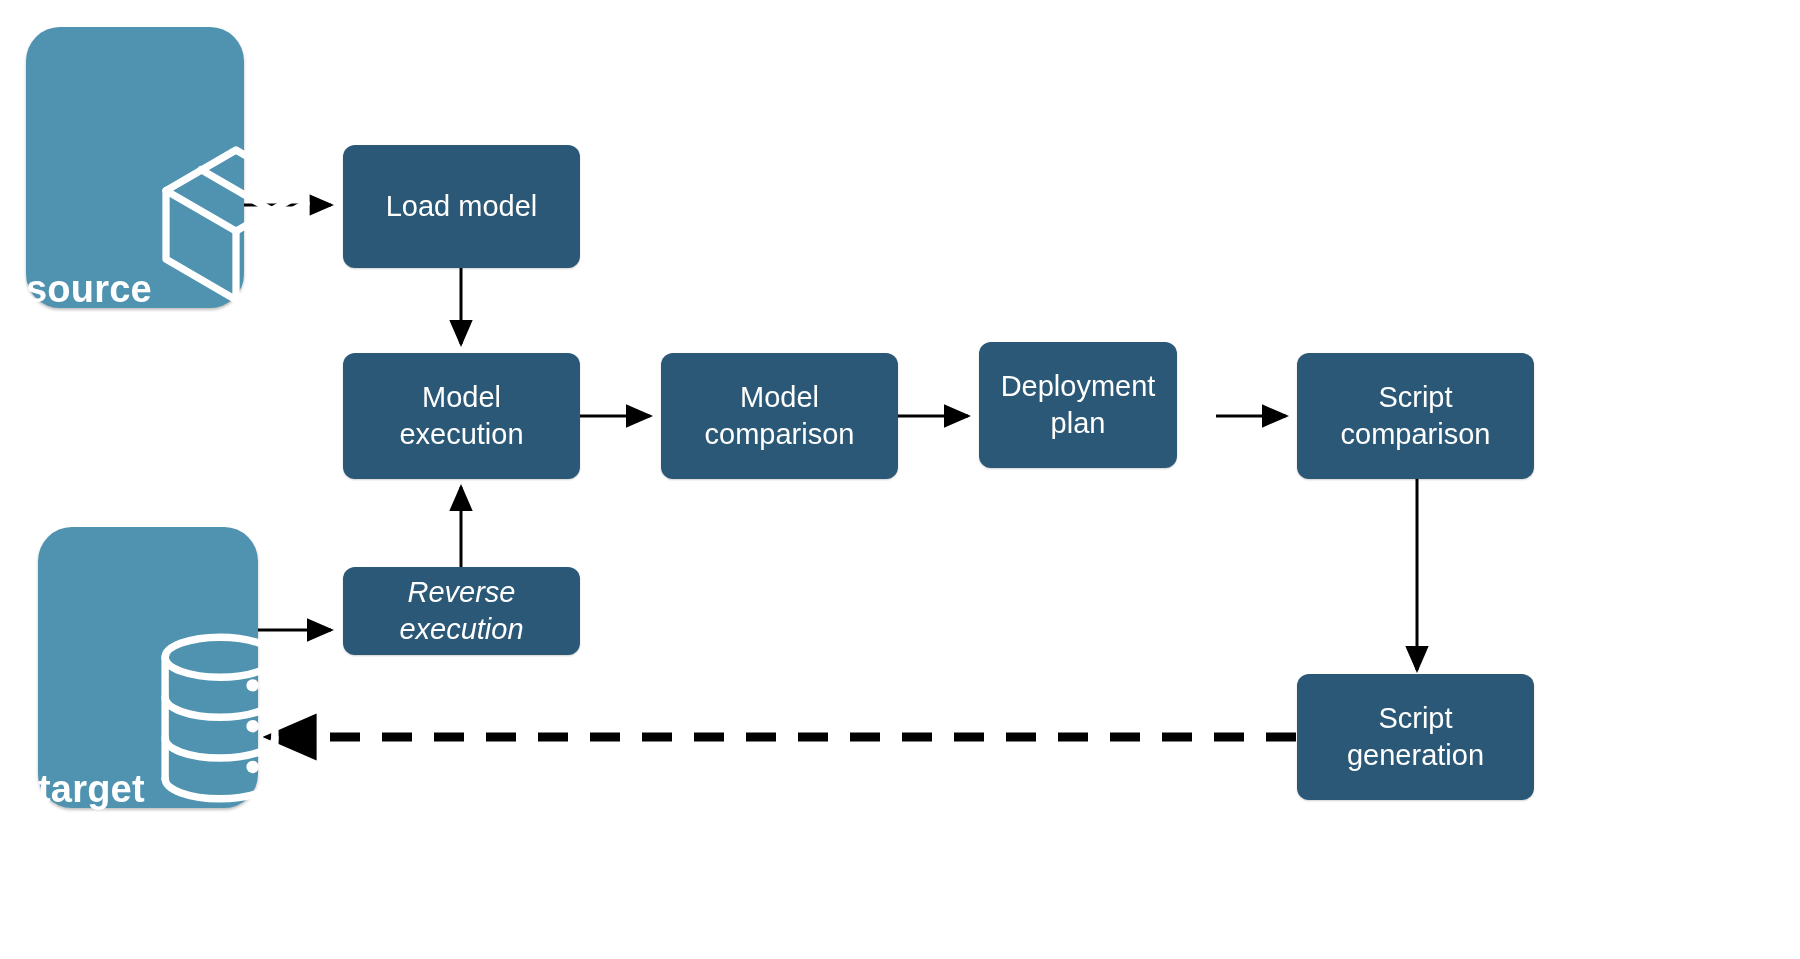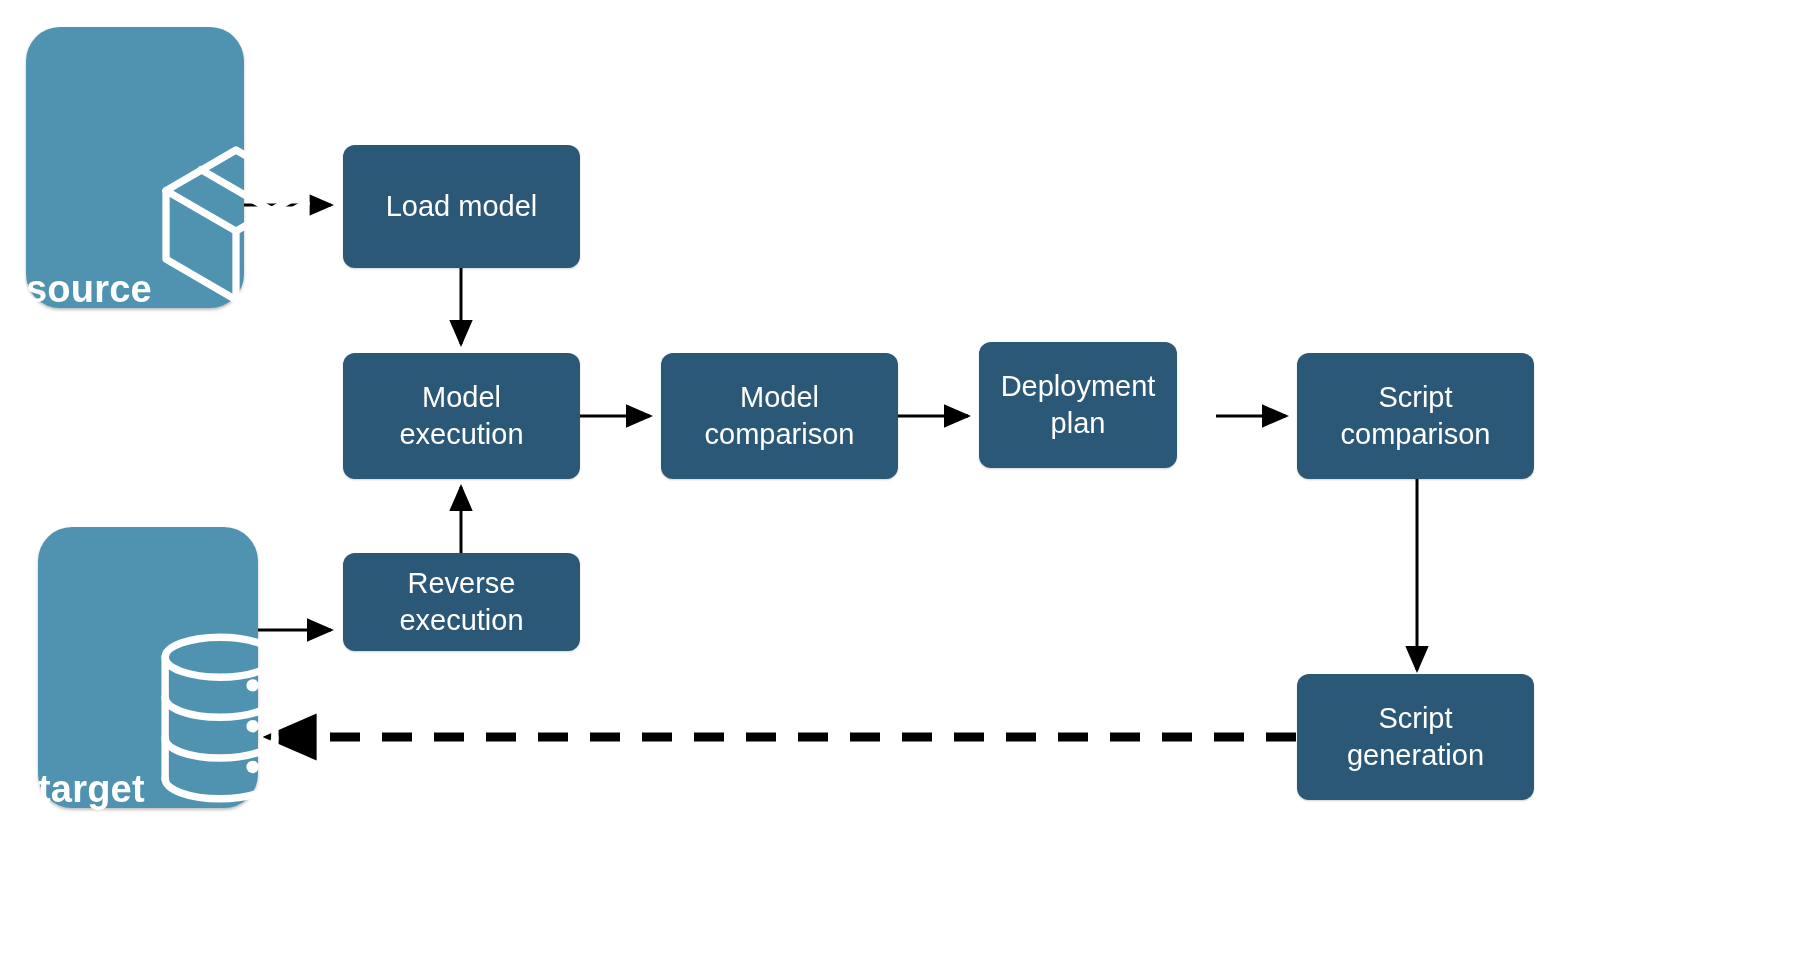--- a/index.html
+++ b/index.html
@@ -177,21 +177,21 @@
     </div>
   </div>
 
   <div class="pbox" style="left:1297px; top:353px; width:237px; height:126px;">
     <div>
       <span>Script</span>
       <span>comparison</span>
     </div>
   </div>
 
-  <div class="pbox" style="left:343px; top:553px; width:237px; height:98px;">
+  <div class="pbox" style="left:343px; top:567px; width:237px; height:88px;font-style:italic;">
     <div>
       <span>Reverse</span>
       <span>execution</span>
     </div>
   </div>
 
   <div class="pbox" style="left:1297px; top:674px; width:237px; height:126px;">
     <div>
       <span>Script</span>
       <span>generation</span>

